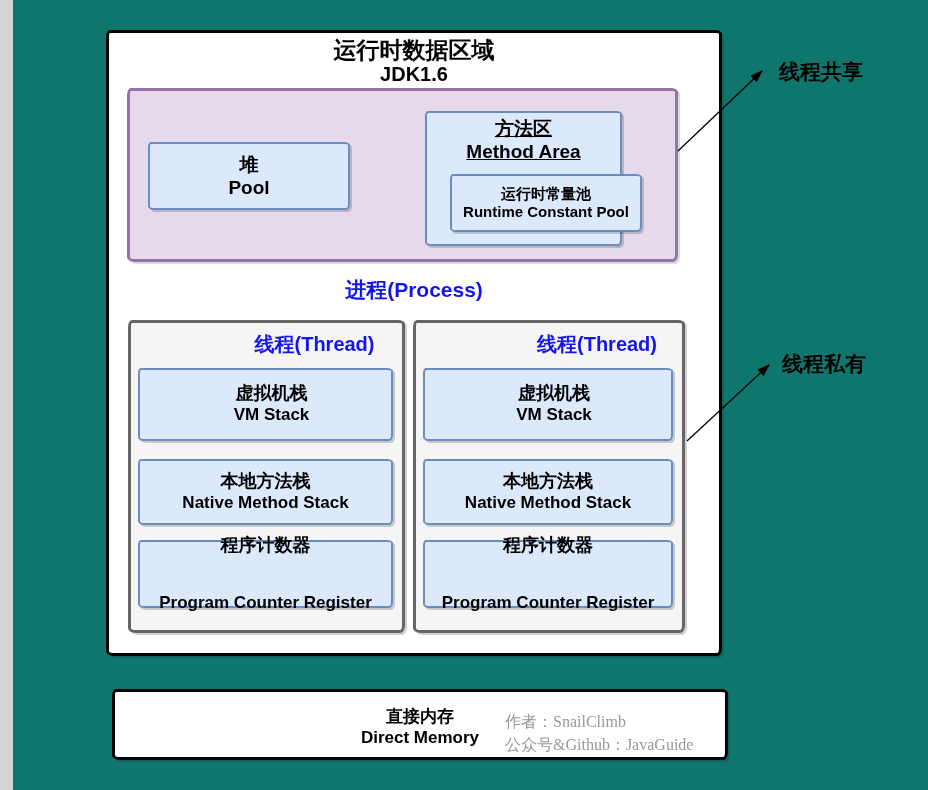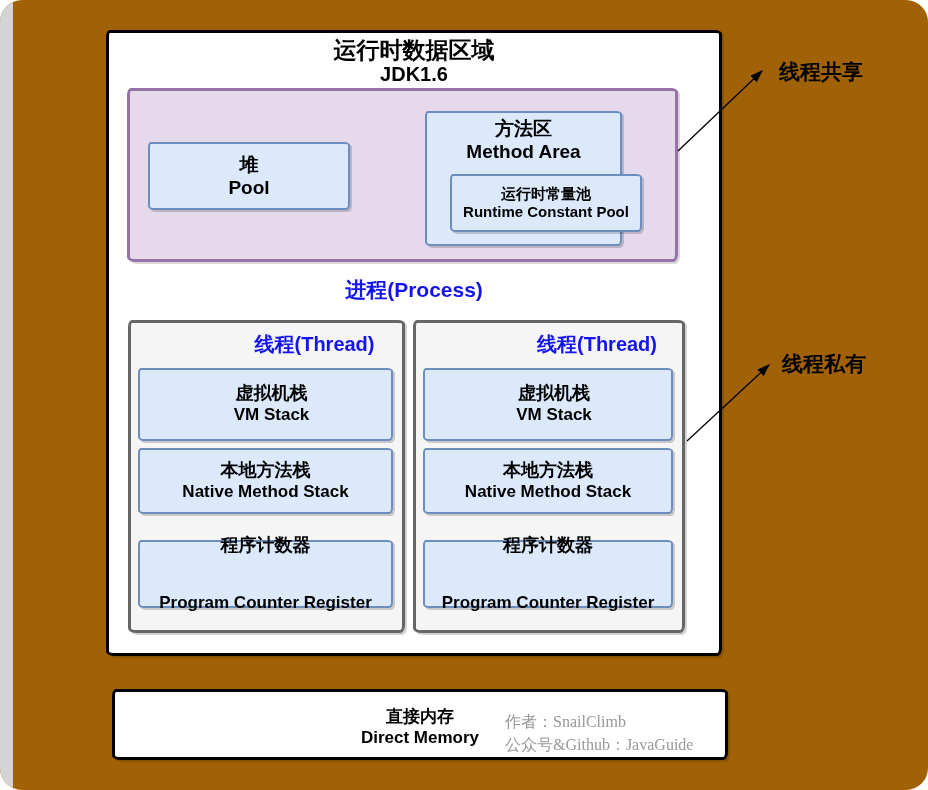--- a/index.html
+++ b/index.html
@@ -1,21 +1,20 @@
 <!DOCTYPE html>
 <html><head>
 <meta charset="utf-8">
 <style>
   html,body{margin:0;padding:0;background:#ffffff;}
   .stage{
     position:relative;width:928px;height:790px;overflow:hidden;
-    background:#a16207;
+    background:#0f766e;
     font-family:"Liberation Sans","DejaVu Sans",sans-serif;
     color:#000;
-    border-radius:22px;
   }
   .left-strip{position:absolute;left:0;top:0;width:13px;height:790px;background:#d4d4d4;}
   .box{position:absolute;box-sizing:border-box;}
   
   .rough{border-radius:4px 7px 5px 8px / 7px 4px 8px 5px;}
   .rough-sm{border-radius:3px 6px 4px 6px / 5px 3px 6px 4px;}
 
   .outer-box{
     left:106px;top:30px;width:616px;height:626px;
     border:3px solid #000;background:#fff;
@@ -30,39 +29,39 @@
     background:#e6d9ec;border:3px solid #9673a6;
     box-shadow:2px 2px 0 rgba(0,0,0,0.15);
   }
   .mem-box{
     background:#dbe9fb;border:2px solid #6c8ebf;
     box-shadow:2px 2px 0 rgba(0,0,0,0.18);
     display:flex;flex-direction:column;align-items:center;justify-content:center;
     font-weight:bold;text-align:center;line-height:1.22;
   }
   .heap-box{left:18px;top:51px;width:202px;height:68px;font-size:19px;}
-  .method-box{left:295px;top:20px;width:197px;height:135px;justify-content:flex-start;padding-top:4px;font-size:19px;}
+  .method-box{left:295px;top:20px;width:197px;height:135px;justify-content:flex-start;padding-top:4px;font-size:19px;text-decoration:underline;}
   .rcp-box{left:23px;top:61px;width:192px;height:58px;font-size:15px;justify-content:center;}
 
   .process-label{position:absolute;left:0;top:243px;width:100%;text-align:center;
     color:#1414f0;font-weight:bold;font-size:21px;}
 
   .thread-box{
     top:287px;width:277px;height:313px;
     background:#f5f5f5;border:3px solid #666;
     box-shadow:2px 2px 0 rgba(0,0,0,0.18);
   }
   .thread-1{left:19px;}
   .thread-2{left:304px;width:272px;}
   .thread-label{position:absolute;left:0;top:8px;width:100%;text-align:center;
     color:#1414f0;font-weight:bold;font-size:20px;padding-left:48px;}
   .t-item{left:7px;width:calc(100% - 16px);font-size:17px;}
   .t-item .zh{font-size:18px;}
   .t-vm{top:45px;height:73px;padding-left:12px;}
-  .t-nms{top:125px;height:66px;}
+  .t-nms{top:136px;height:66px;}
   .t-pcr{top:217px;height:68px;gap:36px;}
 
   .annotation{position:absolute;font-weight:bold;font-size:21px;color:#000;}
   .anno-shared{left:779px;top:58px;}
   .anno-private{left:782px;top:350px;}
 
   .arrows{position:absolute;left:0;top:0;width:928px;height:790px;pointer-events:none;}
 
   .dm-box{
     left:112px;top:689px;width:616px;height:71px;

